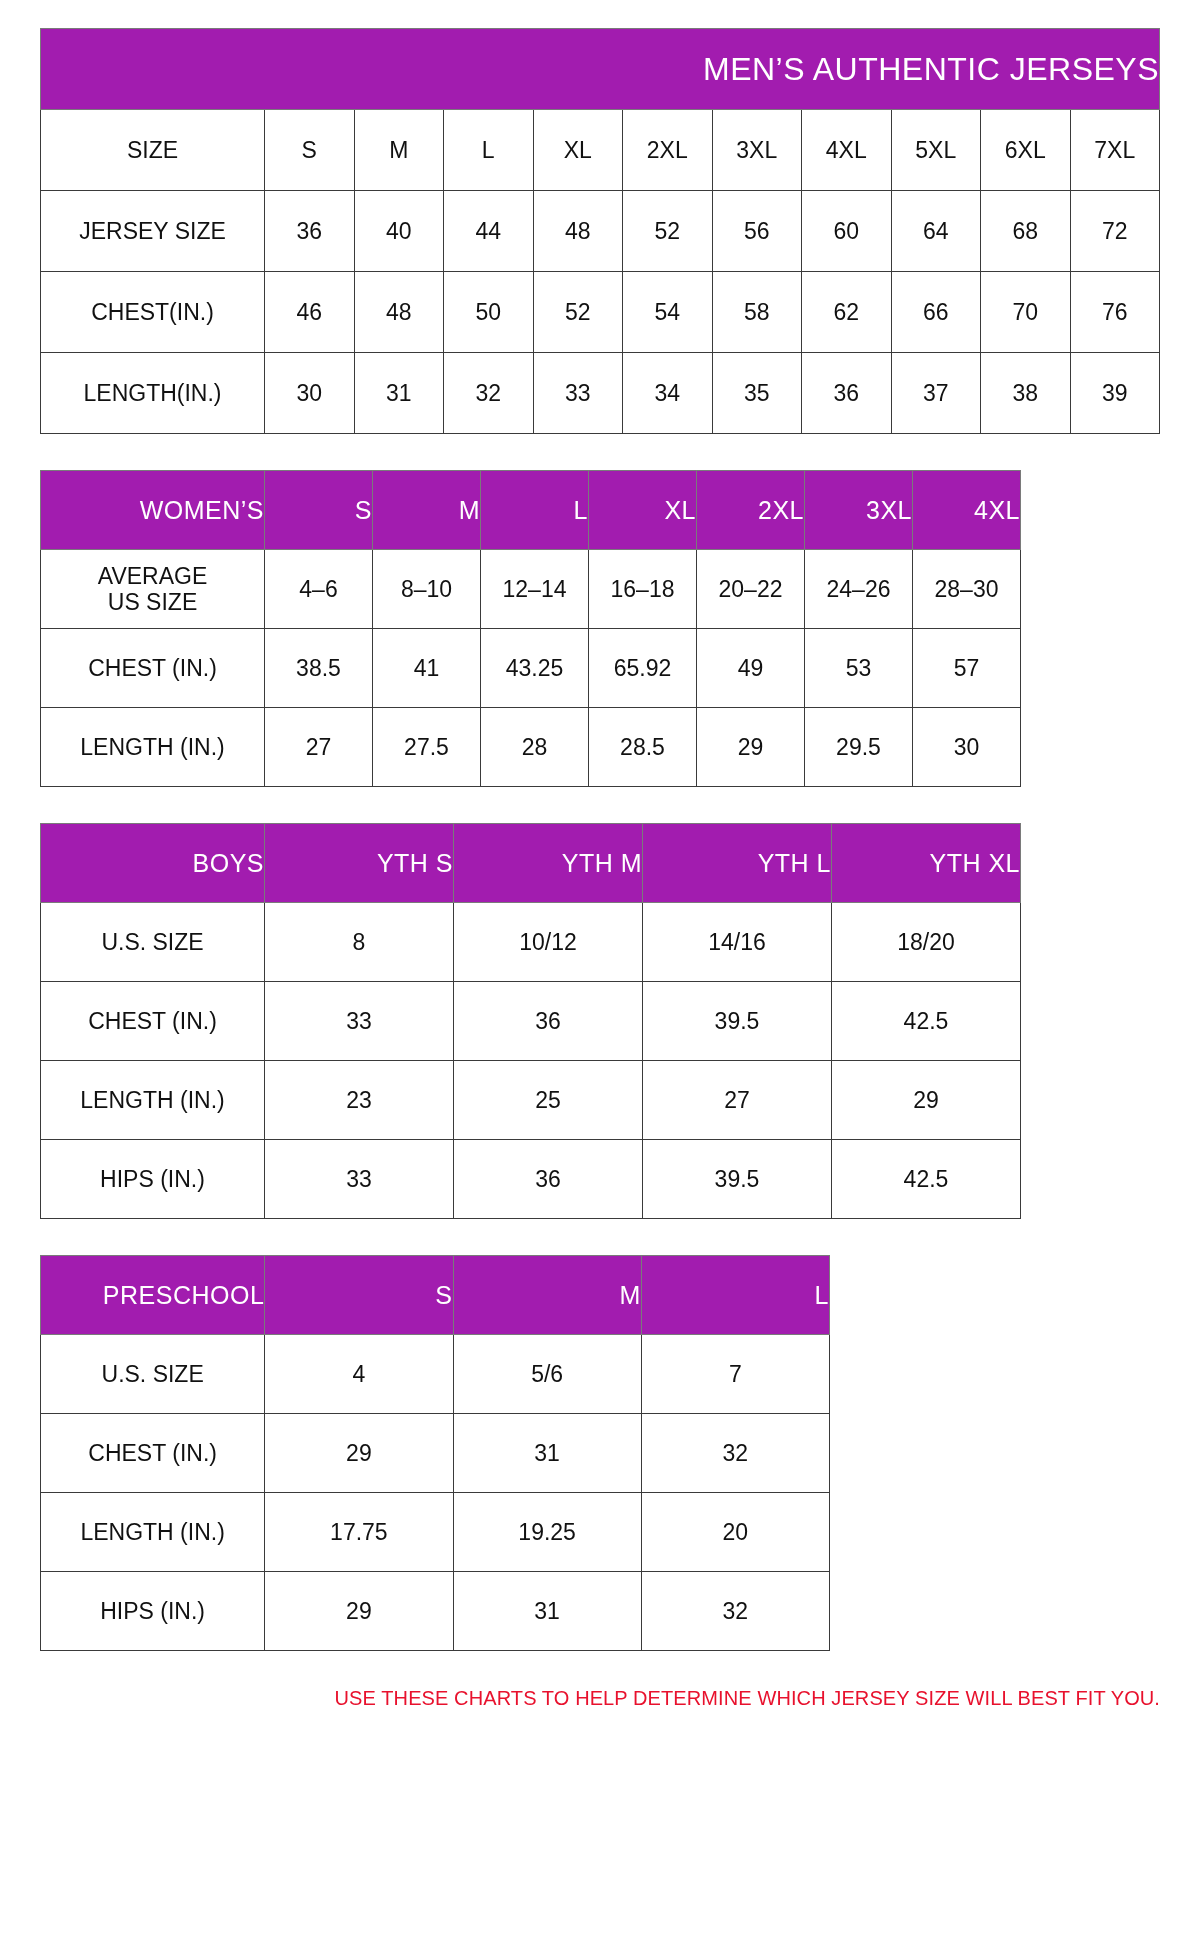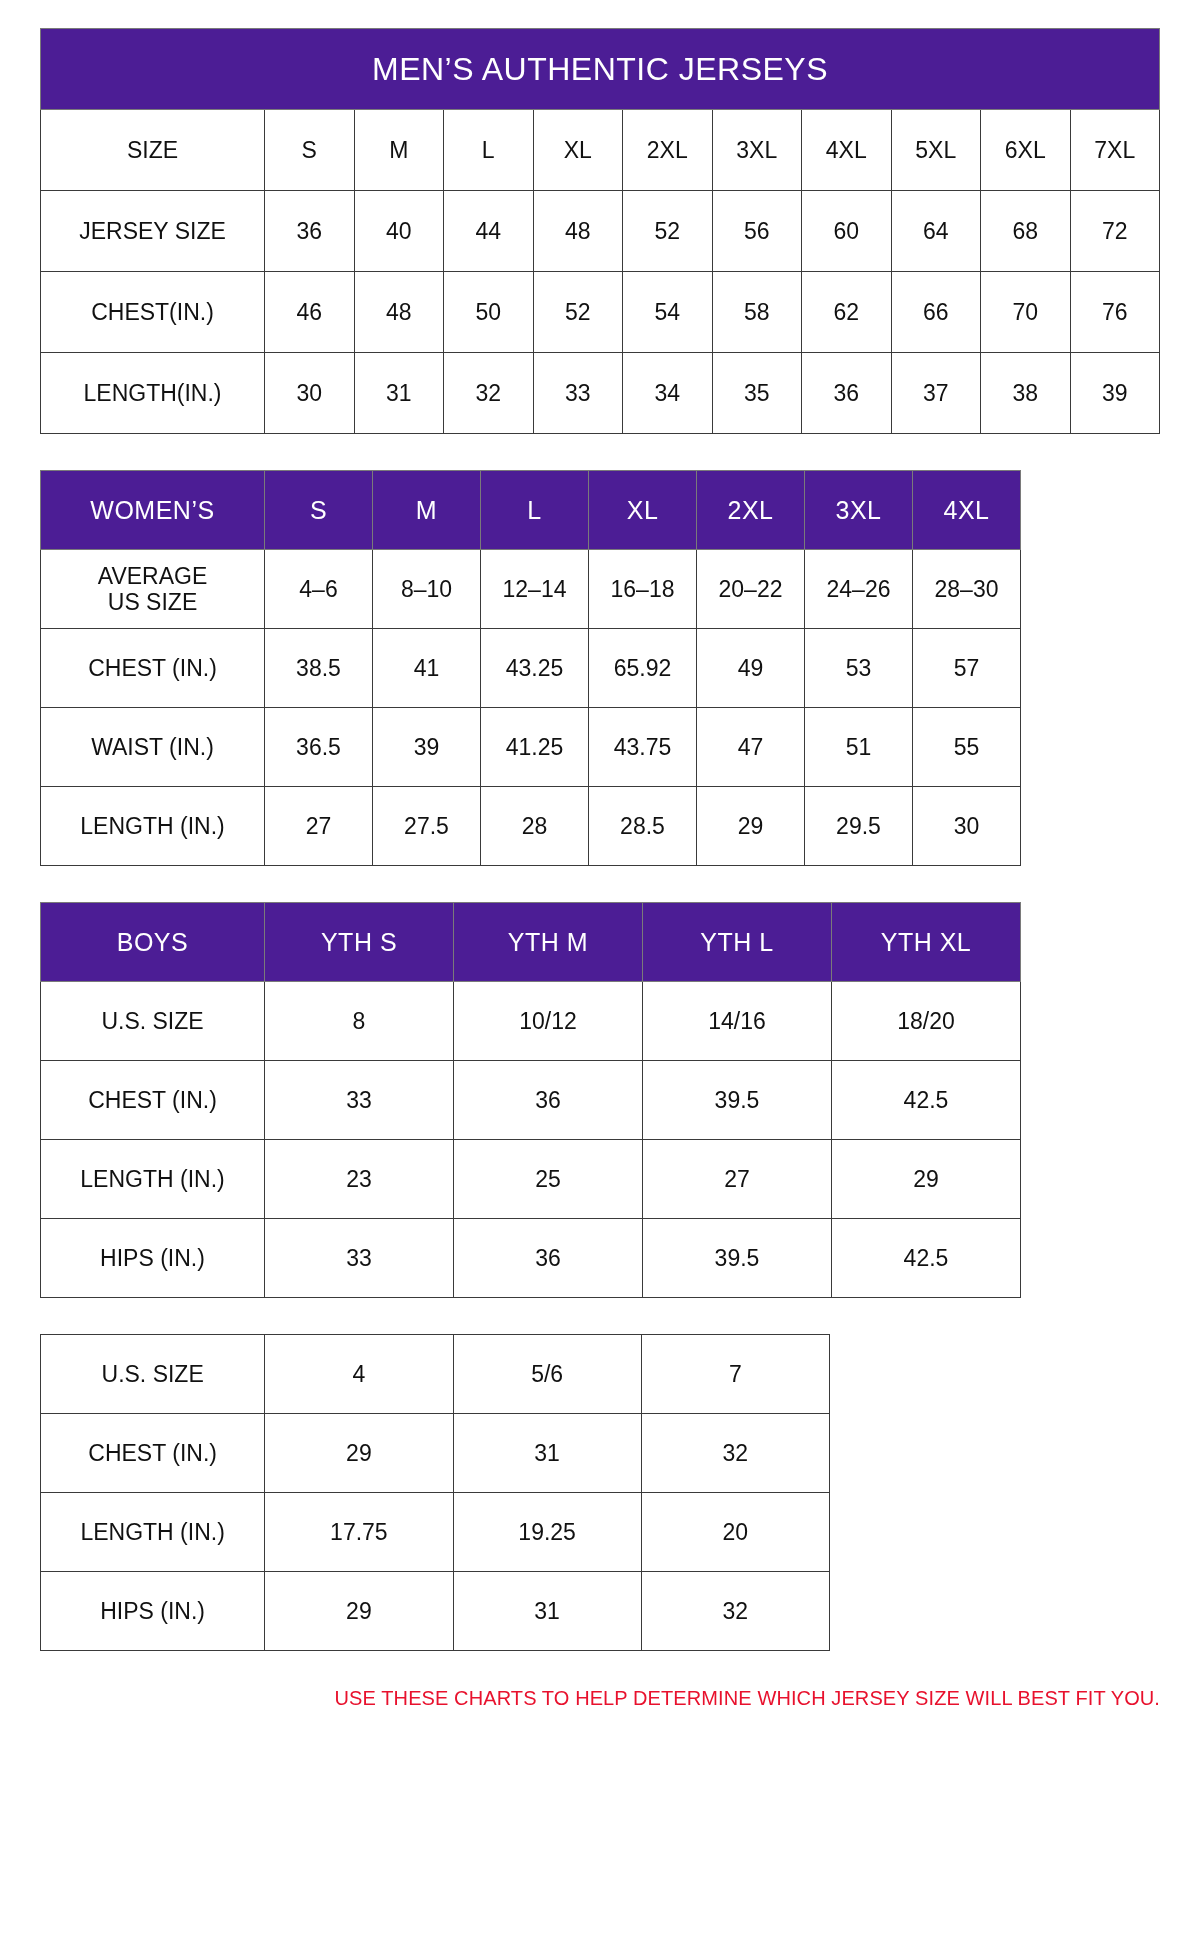--- a/index.html
+++ b/index.html
@@ -54,26 +54,27 @@
     font-size: 23px;
     color: #111;
     padding: 0;
     height: 80px;
     line-height: 1.15;
   }
   table.sz td.rowhead {
     font-size: 23px;
   }
   tr.head-band td {
-    background: #4c1d95;
+    background: #a21caf;
     color: #ffffff;
     border: 1px solid #7a7a7a;
     font-size: 25px;
     height: 76px;
     letter-spacing: 0.5px;
+    text-align: right;
   }
   tr.head-band td.banner {
     font-size: 32px;
     letter-spacing: 0.5px;
   }
   .two-line {
     line-height: 1.2;
   }
   
   table.men { width: 1120px; }
@@ -214,30 +215,20 @@
         <td class="rowhead">CHEST (IN.)</td>
         <td>38.5</td>
         <td>41</td>
         <td>43.25</td>
         <td>65.92</td>
         <td>49</td>
         <td>53</td>
         <td>57</td>
       </tr>
       <tr>
-        <td class="rowhead">WAIST (IN.)</td>
-        <td>36.5</td>
-        <td>39</td>
-        <td>41.25</td>
-        <td>43.75</td>
-        <td>47</td>
-        <td>51</td>
-        <td>55</td>
-      </tr>
-      <tr>
         <td class="rowhead">LENGTH (IN.)</td>
         <td>27</td>
         <td>27.5</td>
         <td>28</td>
         <td>28.5</td>
         <td>29</td>
         <td>29.5</td>
         <td>30</td>
       </tr>
     </tbody>
@@ -291,20 +282,26 @@
   </table>
 
   <table class="sz pre">
     <colgroup>
       <col class="c0">
         <col class="cx">
         <col class="cx">
         <col class="cx">
     </colgroup>
     <tbody>
+      <tr class="head-band">
+        <td>PRESCHOOL</td>
+        <td>S</td>
+        <td>M</td>
+        <td>L</td>
+      </tr>
       <tr>
         <td class="rowhead">U.S. SIZE</td>
         <td>4</td>
         <td>5/6</td>
         <td>7</td>
       </tr>
       <tr>
         <td class="rowhead">CHEST (IN.)</td>
         <td>29</td>
         <td>31</td>

